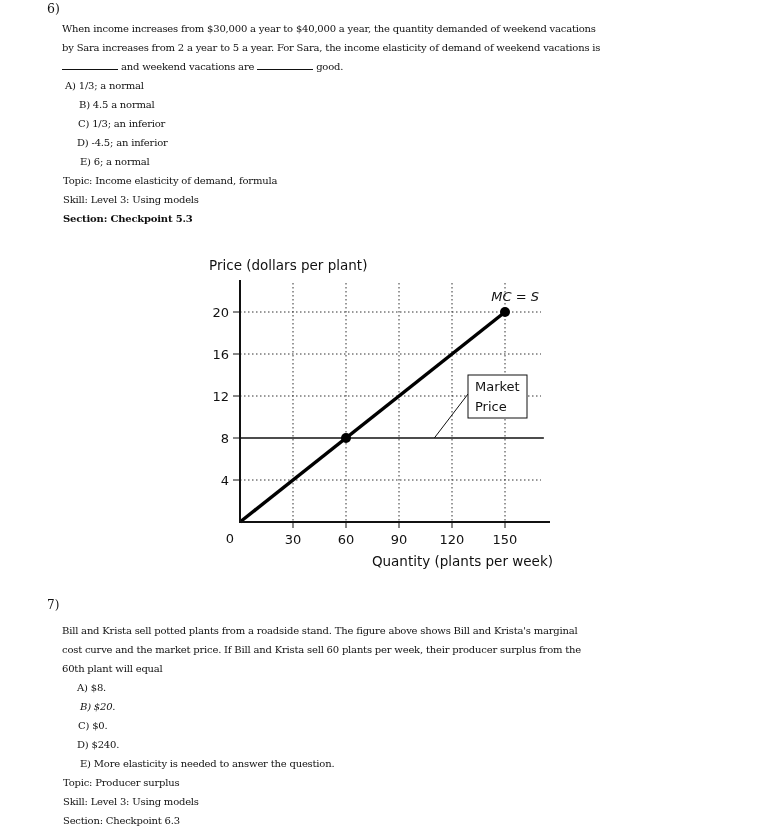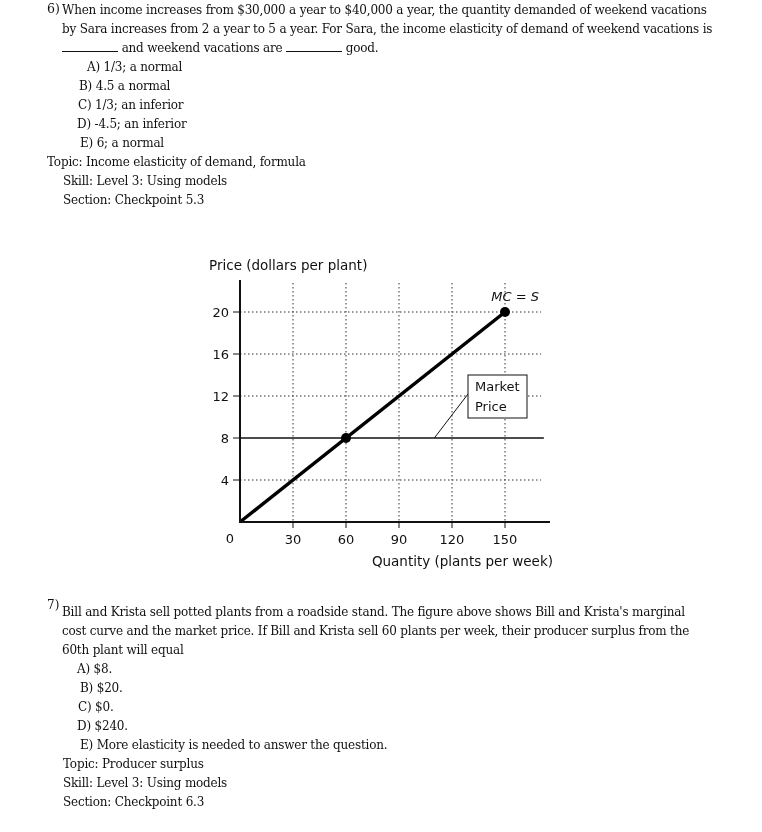--- a/index.html
+++ b/index.html
@@ -1,45 +1,45 @@
 <!DOCTYPE html>
 <html><head>
 <meta charset="utf-8">
 <style>
   html, body { margin: 0; padding: 0; background: #ffffff; }
   body { width: 762px; height: 832px; position: relative; overflow: hidden;
          font-family: "DejaVu Serif", "Liberation Serif", serif; color: #111; }
-  .txt { position: absolute; font-size: 12px; line-height: 19px; white-space: nowrap; letter-spacing: -0.2px; }
+  .txt { position: absolute; font-size: 10px; line-height: 19px; white-space: nowrap; letter-spacing: -0.2px; margin-top: 18px; }
   .q-num { position: absolute; font-size: 12.5px; }
   .blank { display: inline-block; border-bottom: 1px solid #111; height: 12px; vertical-align: baseline; }
   svg text { font-family: "DejaVu Sans", "Liberation Sans", sans-serif; fill: #111; }
 </style>
 </head>
 <body>
 
 <div>
   <span class="q-num" style="left:47px; top:1px;">6)</span>
   <div class="txt" style="left:62px; top:1px;">When income increases from $30,000 a year to $40,000 a year, the quantity demanded of weekend vacations</div>
   <div class="txt" style="left:62px; top:20px;text-align:center;">by Sara increases from 2 a year to 5 a year. For Sara, the income elasticity of demand of weekend vacations is</div>
   <div class="txt" style="left:62px; top:39px;">
     <span class="blank" style="width:56px;"></span>
     <span>and weekend vacations are</span>
     <span class="blank" style="width:56px;"></span>
     <span>good.</span>
   </div>
 
-  <div class="txt" style="left:87px; top:58px;"><span>A)</span> <span>1/3; a normal</span></div>
+  <div class="txt" style="left:65px; top:58px;"><span>A)</span> <span>1/3; a normal</span></div>
   <div class="txt" style="left:79px; top:77px;"><span>B)</span> <span>4.5 a normal</span></div>
   <div class="txt" style="left:78px; top:96px;"><span>C)</span> <span>1/3; an inferior</span></div>
   <div class="txt" style="left:77px; top:115px;"><span>D)</span> <span>-4.5; an inferior</span></div>
   <div class="txt" style="left:80px; top:134px;"><span>E)</span> <span>6; a normal</span></div>
 
-  <div class="txt" style="left:47px; top:153px;">Topic: Income elasticity of demand, formula</div>
+  <div class="txt" style="left:63px; top:153px;">Topic: Income elasticity of demand, formula</div>
   <div class="txt" style="left:63px; top:172px;">Skill: Level 3: Using models</div>
-  <div class="txt" style="left:63px; top:191px;">Section: Checkpoint 5.3</div>
+  <div class="txt" style="left:63px; top:191px;font-weight:bold;">Section: Checkpoint 5.3</div>
 </div>
 
 <svg id="chart" style="position:absolute; left:0; top:0;" width="762" height="832" viewBox="0 0 762 832">
   <text id="ylabel" x="209" y="270" font-size="13.5">Price (dollars per plant)</text>
   <text id="xlabel" x="553" y="566" font-size="13.5" text-anchor="end">Quantity (plants per week)</text>
   <text x="230" y="543" font-size="13" text-anchor="middle">0</text>
   <g id="grid">
       <line x1="293" y1="283" x2="293" y2="522" stroke="#333" stroke-width="1" stroke-dasharray="1.5,2.5"></line>
       <line x1="346" y1="283" x2="346" y2="522" stroke="#333" stroke-width="1" stroke-dasharray="1.5,2.5"></line>
       <line x1="399" y1="283" x2="399" y2="522" stroke="#333" stroke-width="1" stroke-dasharray="1.5,2.5"></line>
@@ -89,21 +89,21 @@
   </g>
 </svg>
 
 <div>
   <span class="q-num" style="left:47px; top:598px; font-size:12px;">7)</span>
   <div class="txt" style="left:62px; top:603px;">Bill and Krista sell potted plants from a roadside stand. The figure above shows Bill and Krista's marginal</div>
   <div class="txt" style="left:62px; top:622px;">cost curve and the market price. If Bill and Krista sell 60 plants per week, their producer surplus from the</div>
   <div class="txt" style="left:62px; top:641px;">60th plant will equal</div>
 
   <div class="txt" style="left:77px; top:660px;"><span>A)</span> <span>$8.</span></div>
-  <div class="txt" style="left:80px; top:679px;"><span>B)</span> <span>$20.</span></div>
+  <div class="txt" style="left:80px; top:679px;font-style:italic;"><span>B)</span> <span>$20.</span></div>
   <div class="txt" style="left:78px; top:698px;"><span>C)</span> <span>$0.</span></div>
   <div class="txt" style="left:77px; top:717px;"><span>D)</span> <span>$240.</span></div>
   <div class="txt" style="left:80px; top:736px;"><span>E)</span> <span>More elasticity is needed to answer the question.</span></div>
 
   <div class="txt" style="left:63px; top:755px;">Topic: Producer surplus</div>
   <div class="txt" style="left:63px; top:774px;">Skill: Level 3: Using models</div>
   <div class="txt" style="left:63px; top:793px;text-align:right;">Section: Checkpoint 6.3</div>
 </div>
 
 </body></html>

